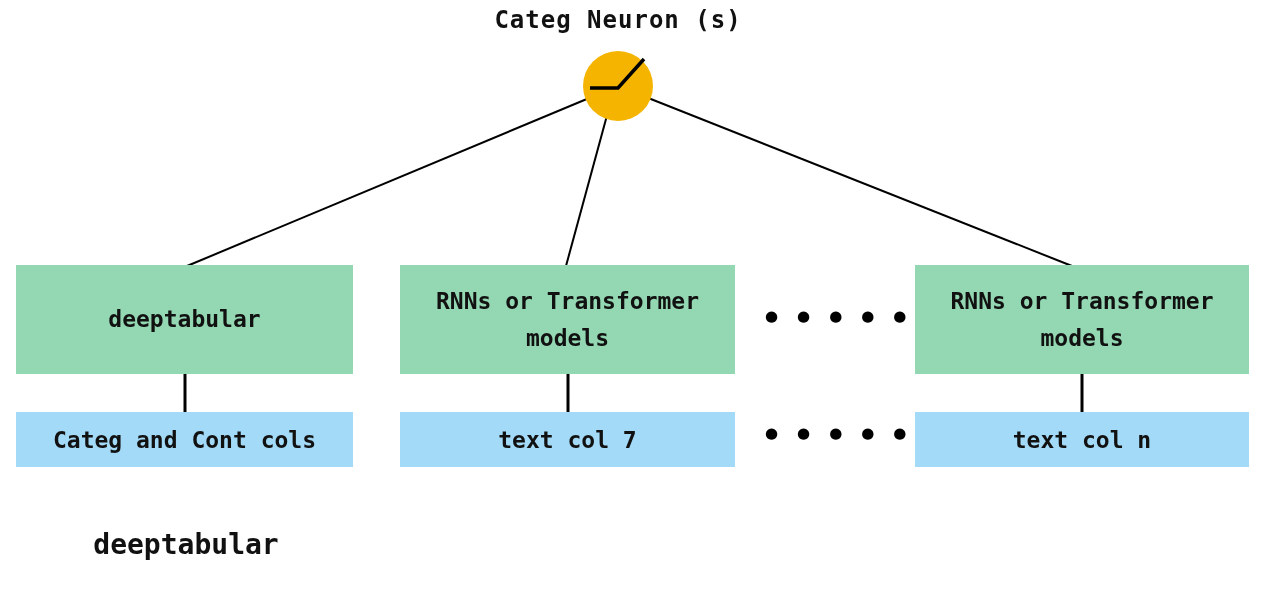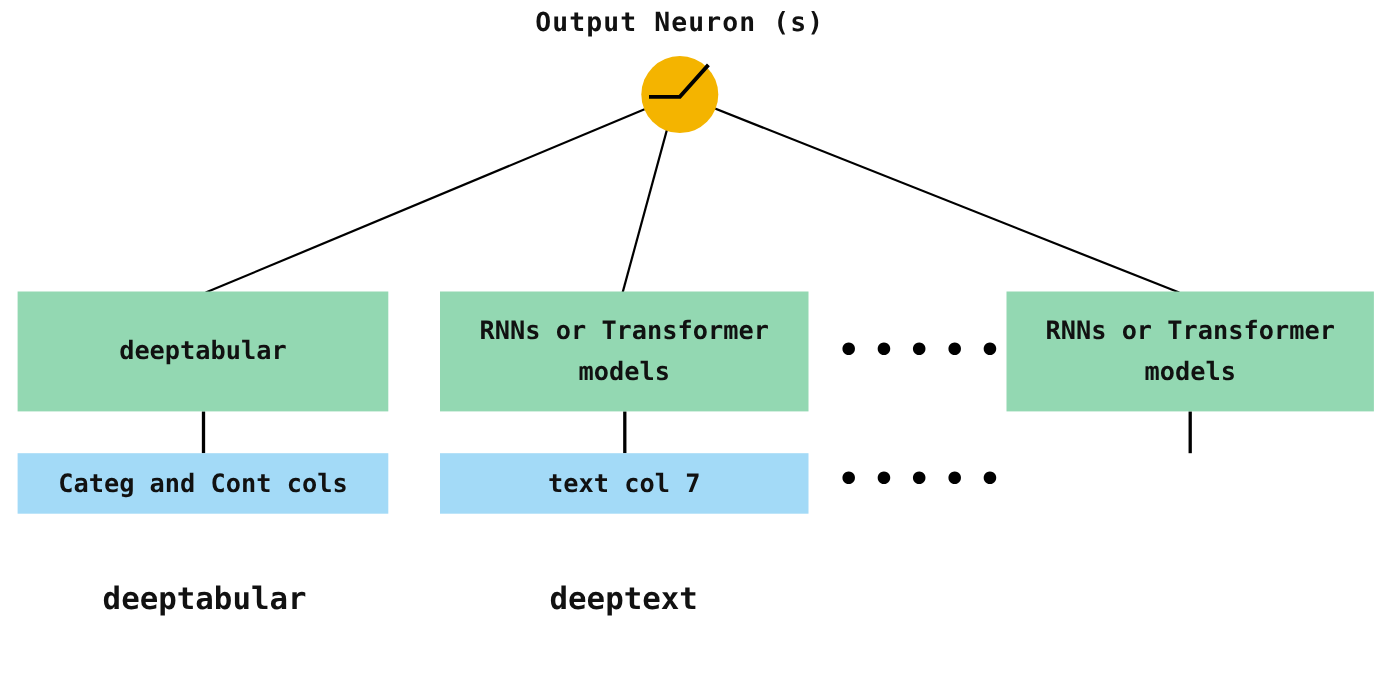--- a/index.html
+++ b/index.html
@@ -57,28 +57,28 @@
     <line class="edge" x1="618" y1="86" x2="187" y2="266"></line>
     <line class="edge" x1="615" y1="86" x2="566" y2="266"></line>
     <line class="edge" x1="618" y1="86" x2="1072" y2="266"></line>
     <line class="edge-vertical" x1="185" y1="374" x2="185" y2="412"></line>
     <line class="edge-vertical" x1="568" y1="374" x2="568" y2="412"></line>
     <line class="edge-vertical" x1="1082" y1="374" x2="1082" y2="412"></line>
     <circle class="neuron-circle" cx="618" cy="86" r="35"></circle>
     <polyline class="relu" points="590,88 618,88 644,59"></polyline>
   </svg>
 
-  <div class="diagram-title">Output Neuron (s)</div>
+  <div class="diagram-title">Categ Neuron (s)</div>
 
   <div class="box model-box box-1">deeptabular</div>
   <div class="box model-box box-2">RNNs or Transformer models</div>
   <div class="box model-box box-3">RNNs or Transformer models</div>
 
   <div class="box input-box box-1">Categ and Cont cols</div>
   <div class="box input-box box-2">text col 7</div>
+  <div class="box input-box box-3">text col n</div>
 
   <div class="dots dots-top">●●●●●</div>
   <div class="dots dots-bottom">●●●●●</div>
 
   <div class="caption caption-1">deeptabular</div>
-  <div class="caption caption-2">deeptext</div>
 
 </div>
 
 </body></html>

